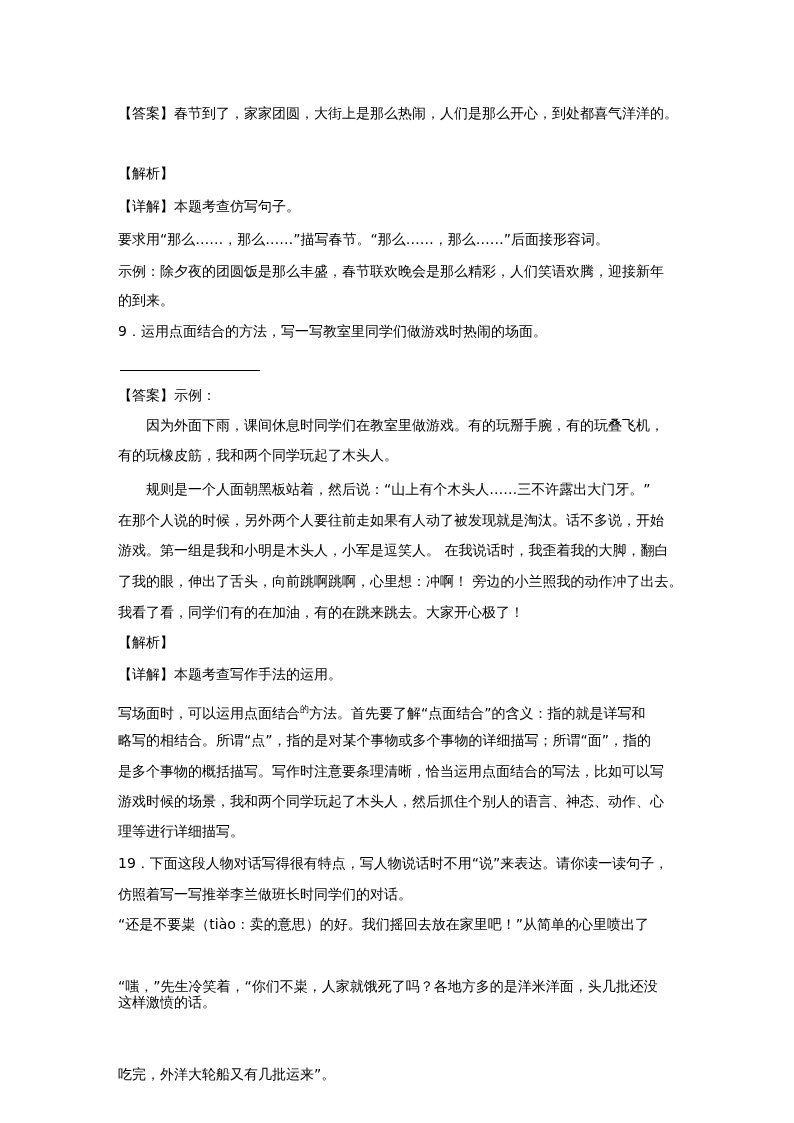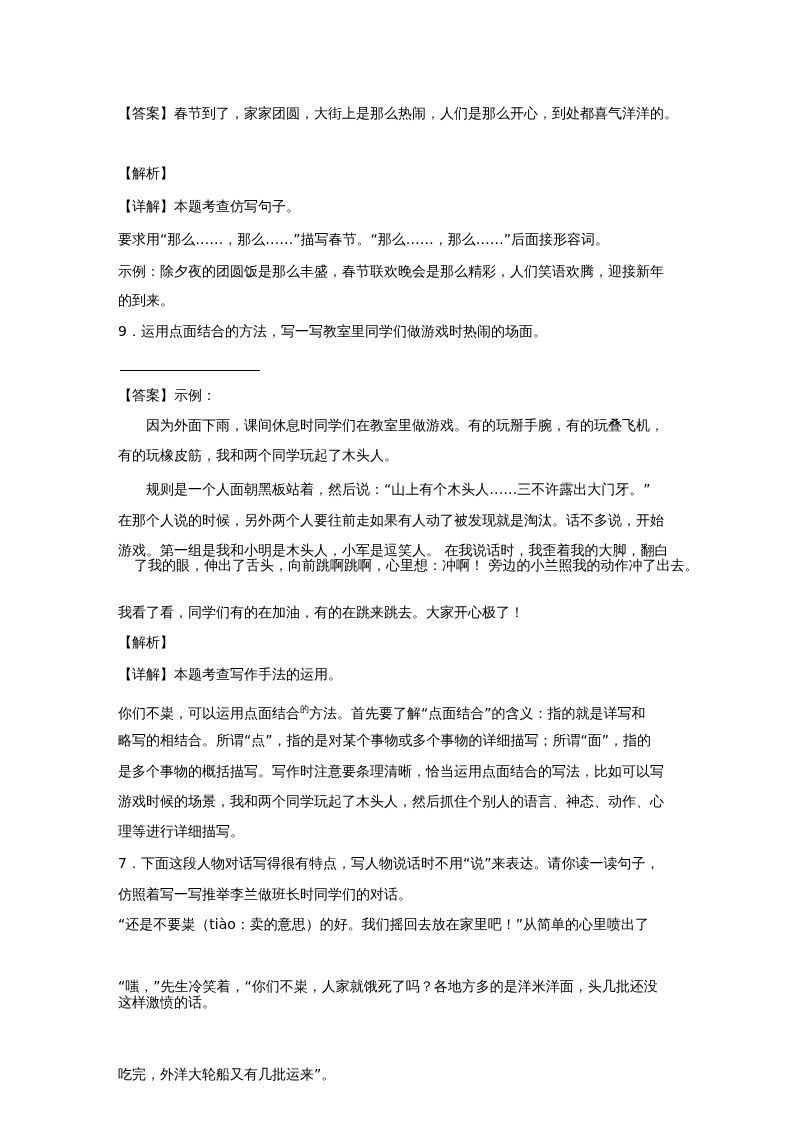--- a/index.html
+++ b/index.html
@@ -31,35 +31,35 @@
   <div class="rule"></div>
 
   <div class="line" style="top:386px;">
     <span>【答案】</span><span>示例：</span>
   </div>
   <div class="line indent" style="top:416px;">因为外面下雨，课间休息时同学们在教室里做游戏。有的玩掰手腕，有的玩叠飞机，</div>
   <div class="line" style="top:446px;">有的玩橡皮筋，我和两个同学玩起了木头人。</div>
   <div class="line indent" style="top:480px;">规则是一个人面朝黑板站着，然后说：“山上有个木头人……三不许露出大门牙。”</div>
   <div class="line" style="top:511px;">在那个人说的时候，另外两个人要往前走如果有人动了被发现就是淘汰。话不多说，开始</div>
   <div class="line" style="top:541px;">游戏。第一组是我和小明是木头人，小军是逗笑人。 在我说话时，我歪着我的大脚，翻白</div>
-  <div class="line" style="top:556px;margin-left:16px;">了我的眼，伸出了舌头，向前跳啊跳啊，心里想：冲啊！ 旁边的小兰照我的动作冲了出去。</div>
+  <div class="line" style="top:572px;">了我的眼，伸出了舌头，向前跳啊跳啊，心里想：冲啊！ 旁边的小兰照我的动作冲了出去。</div>
   <div class="line" style="top:603px;"> 我看了看，同学们有的在加油，有的在跳来跳去。大家开心极了！</div>
 
   <div class="line" style="top:633px;">【解析】</div>
   <div class="line" style="top:665px;">
     <span>【详解】</span><span>本题考查写作手法的运用。</span>
   </div>
   <div class="line" style="top:700px;">
-    <span>你们不粜，可以运用点面结合</span><sup class="small">的</sup><span>方法。首先要了解“点面结合”的含义：指的就是详写和</span>
+    <span>写场面时，可以运用点面结合</span><sup class="small">的</sup><span>方法。首先要了解“点面结合”的含义：指的就是详写和</span>
   </div>
   <div class="line" style="top:731px;">略写的相结合。所谓“点”，指的是对某个事物或多个事物的详细描写；所谓“面”，指的</div>
   <div class="line" style="top:762px;text-align:center;">是多个事物的概括描写。写作时注意要条理清晰，恰当运用点面结合的写法，比如可以写</div>
   <div class="line" style="top:792px;">游戏时候的场景，我和两个同学玩起了木头人，然后抓住个别人的语言、神态、动作、心</div>
   <div class="line" style="top:822px;">理等进行详细描写。</div>
 
-  <div class="line" style="top:854px;">7．下面这段人物对话写得很有特点，写人物说话时不用“说”来表达。请你读一读句子，</div>
+  <div class="line" style="top:854px;">19．下面这段人物对话写得很有特点，写人物说话时不用“说”来表达。请你读一读句子，</div>
   <div class="line" style="top:885px;">仿照着写一写推举李兰做班长时同学们的对话。</div>
   <div class="line" style="top:915px;">“还是不要粜（tiào：卖的意思）的好。我们摇回去放在家里吧！”从简单的心里喷出了</div>
   <div class="line" style="top:945px;margin-top:48px;">这样激愤的话。</div>
   <div class="line" style="top:977px;">“嗤，”先生冷笑着，“你们不粜，人家就饿死了吗？各地方多的是洋米洋面，头几批还没</div>
   <div class="line" style="top:1065px;">吃完，外洋大轮船又有几批运来”。</div>
 
 </div>
 
 </body></html>

